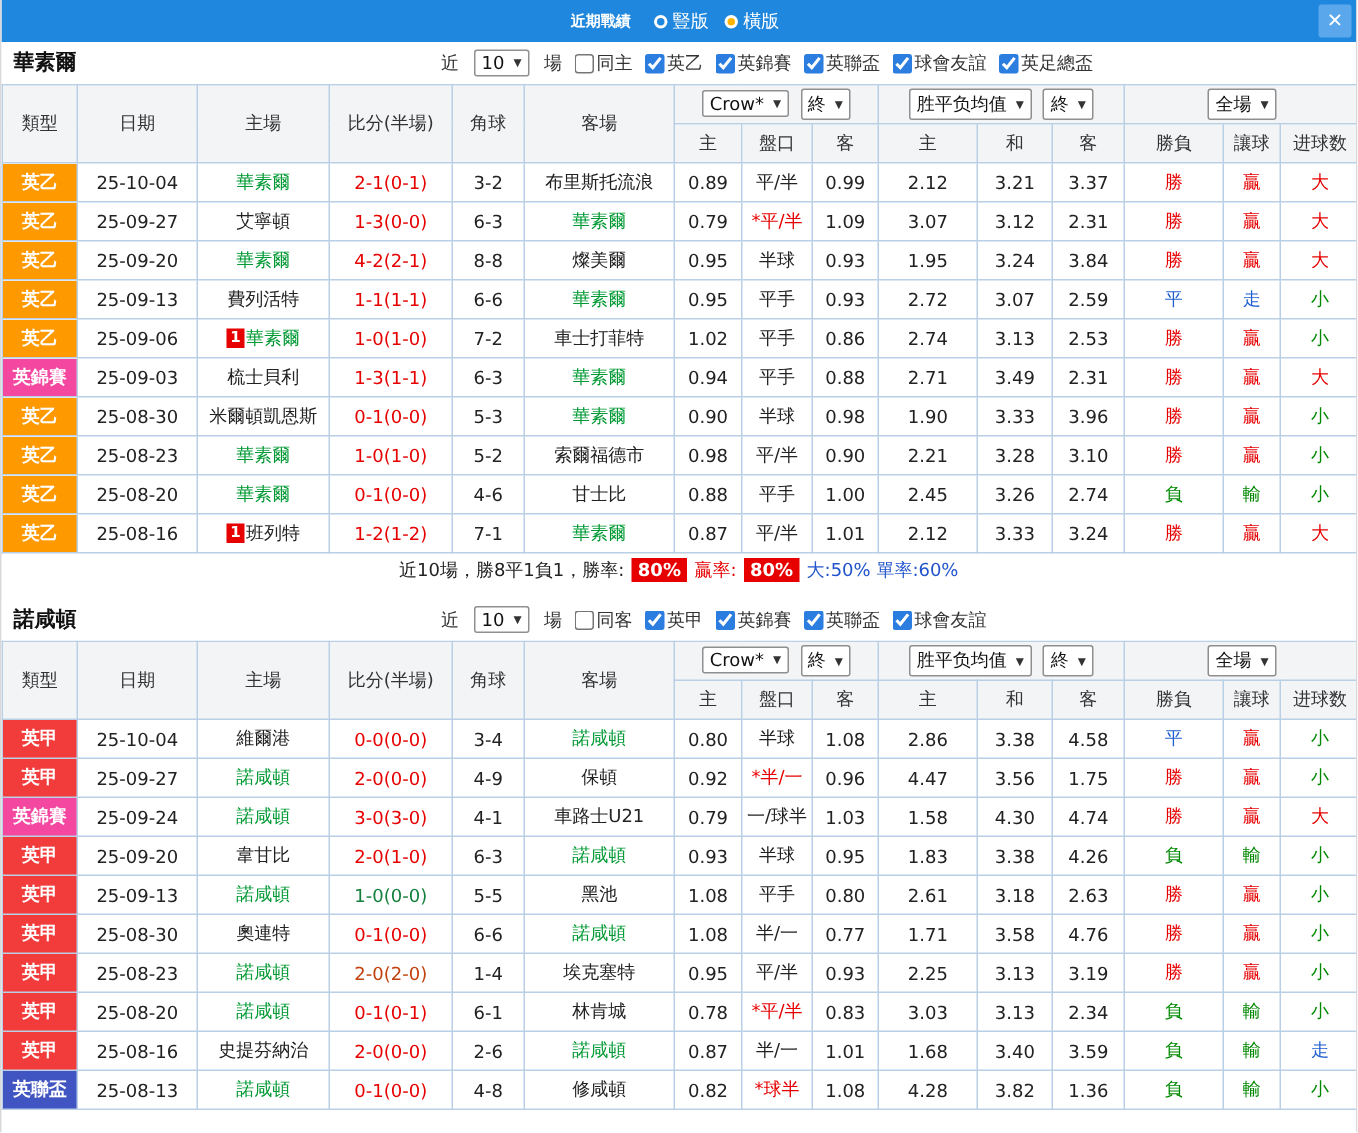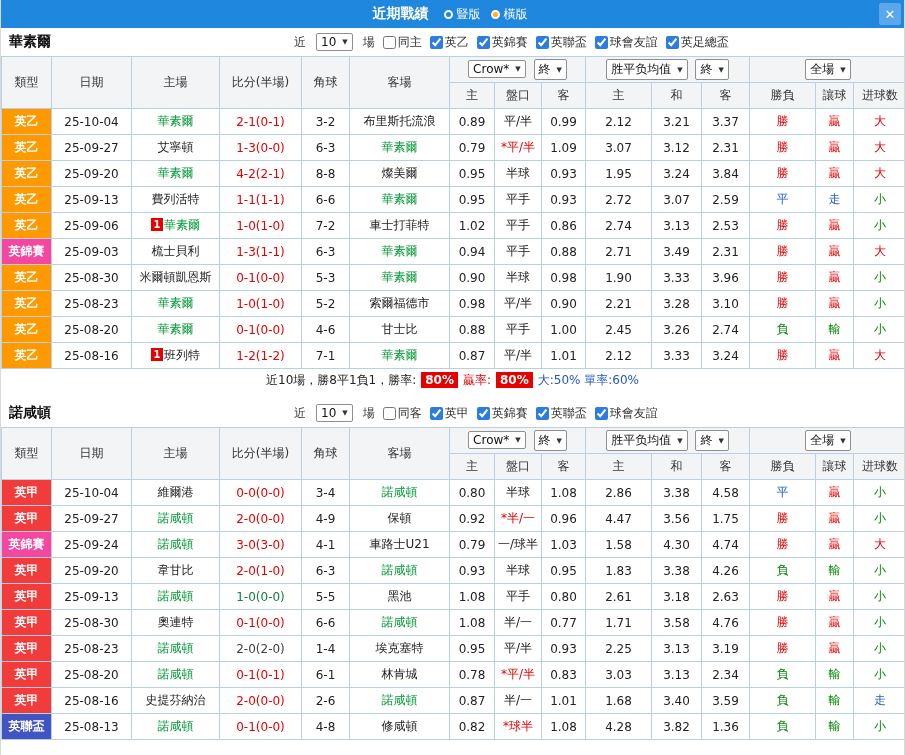--- a/index.html
+++ b/index.html
@@ -2,21 +2,21 @@
 <html><head>
 <meta charset="utf-8">
 <style>
   * { box-sizing: border-box; }
   html,body { margin:0; padding:0; background:#fff; }
   body { font-family:"DejaVu Sans","Liberation Sans",sans-serif; font-size:12px; color:#222; width:905px; }
   .page { width:905px; height:755px; overflow:hidden; background:#fff; border-left:1px solid #d9d9d9; border-right:1px solid #d9d9d9; }
 
   
   .titlebar { height:28px; background:#1f87dd; display:flex; align-items:center; justify-content:center; position:relative; color:#fff; }
-  .tb-title { font-weight:bold; font-size:14px; margin-right:10px; }
+  .tb-title { font-weight:bold; font-size:10px; margin-right:10px; }
   .radio-label { display:inline-flex; align-items:center; gap:4px; margin:0 5px; font-size:12px; cursor:pointer; }
   .radio { width:9px; height:9px; border:2px solid #fff; border-radius:50%; background:transparent; display:inline-block; }
   .radio.checked { background:#ffb400; }
   .close-btn { position:absolute; right:3px; top:3px; width:22px; height:22px; background:#5aa8eb; color:#fff; font-weight:bold; display:flex; align-items:center; justify-content:center; cursor:pointer; border-radius:2px; font-size:13px; }
 
   
   .team-row { height:28px; position:relative; display:flex; align-items:center; padding:0 8px; background:#fff; }
   .team-name { font-weight:bold; font-size:14px; color:#111; }
   .filters { position:absolute; left:293px; top:50%; transform:translateY(-50%); display:flex; align-items:center; gap:8px; white-space:nowrap; color:#333; }
   .filters label.cb { display:inline-flex; align-items:center; gap:2px; cursor:pointer; }
@@ -544,21 +544,21 @@
             <td>3.58</td>
             <td>4.76</td>
             <td style="color: rgb(230, 0, 0);">勝</td>
             <td style="color: rgb(230, 0, 0);">贏</td>
             <td style="color: rgb(0, 136, 0);">小</td>
           </tr>
           <tr>
             <td class="type" style="background: rgb(242, 60, 60);">英甲</td>
             <td>25-08-23</td>
             <td><span style="color: rgb(0, 153, 51);">諾咸頓</span></td>
-            <td style="color: #404040;">2-0(2-0)</td>
+            <td style="color: #c2410c;">2-0(2-0)</td>
             <td>1-4</td>
             <td><span>埃克塞特</span></td>
             <td>0.95</td>
             <td>平/半</td>
             <td>0.93</td>
             <td>2.25</td>
             <td>3.13</td>
             <td>3.19</td>
             <td style="color: rgb(230, 0, 0);">勝</td>
             <td style="color: rgb(230, 0, 0);">贏</td>

